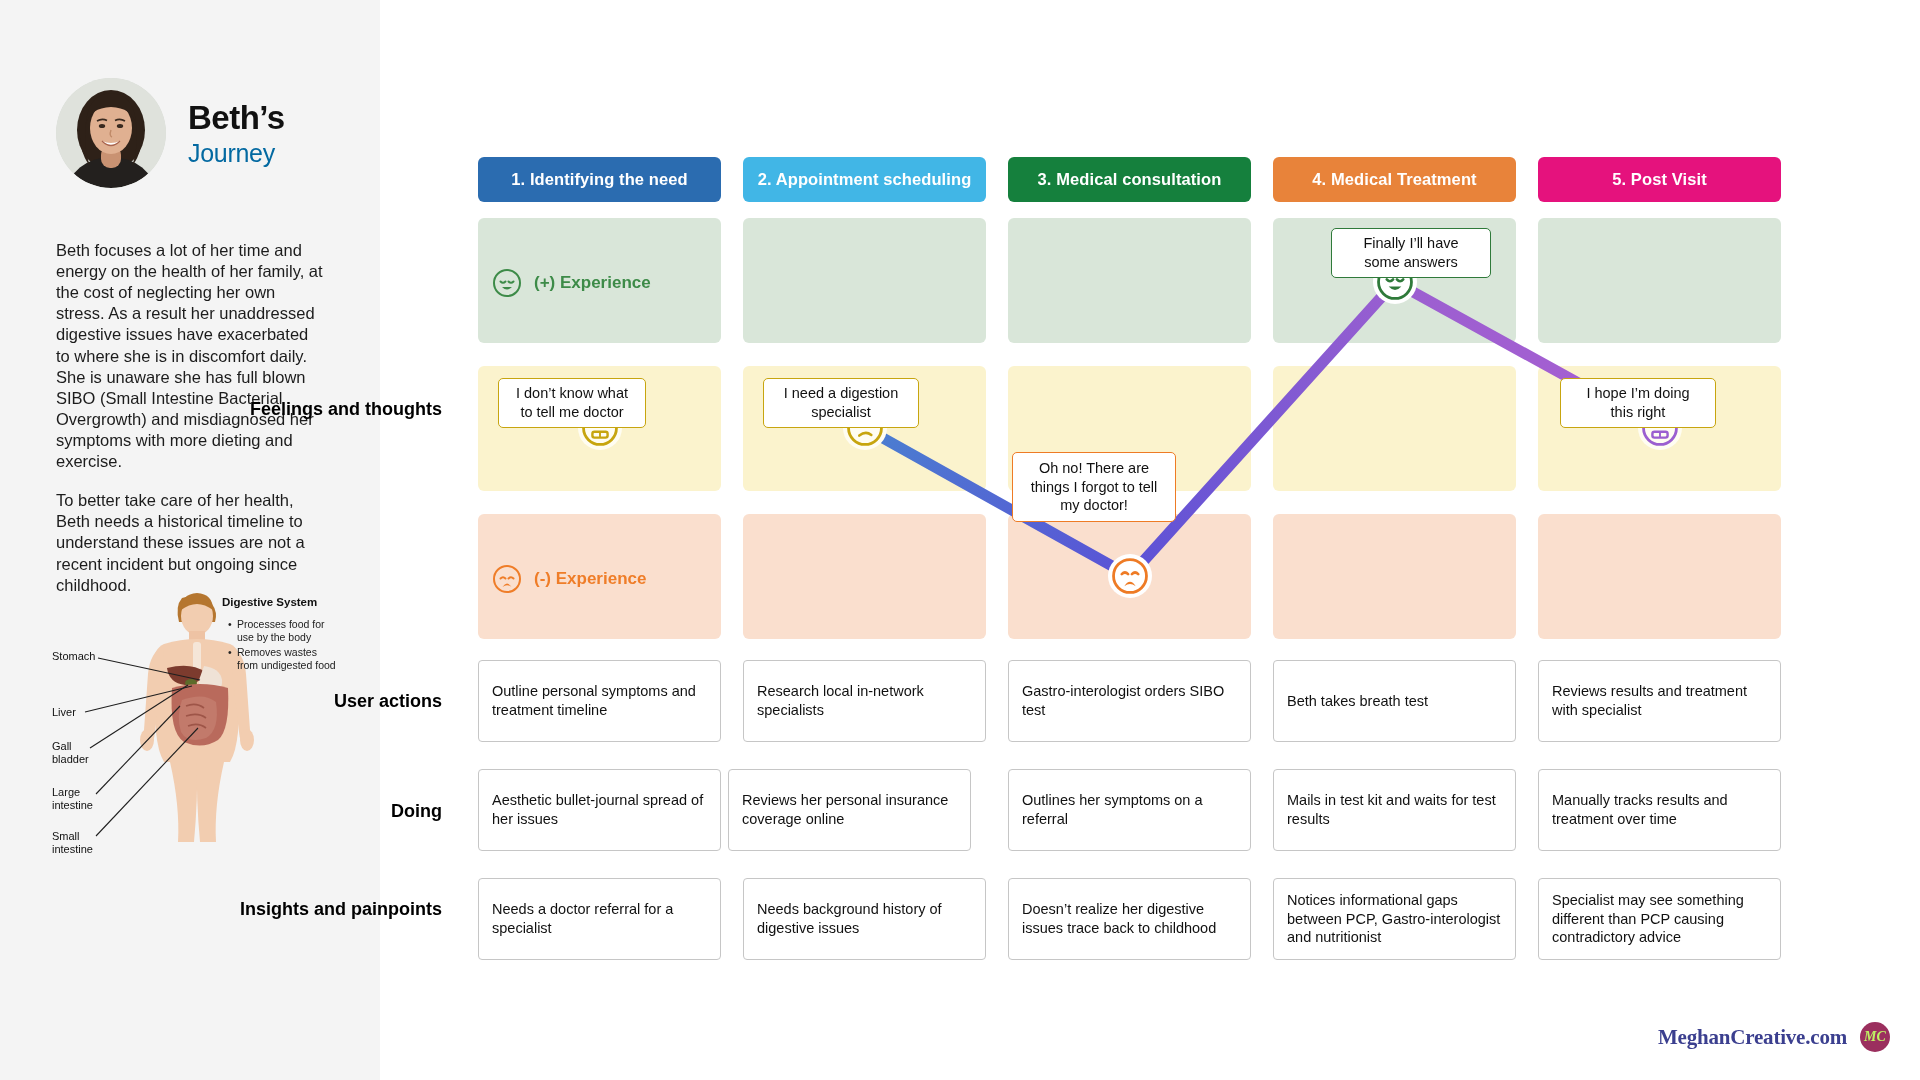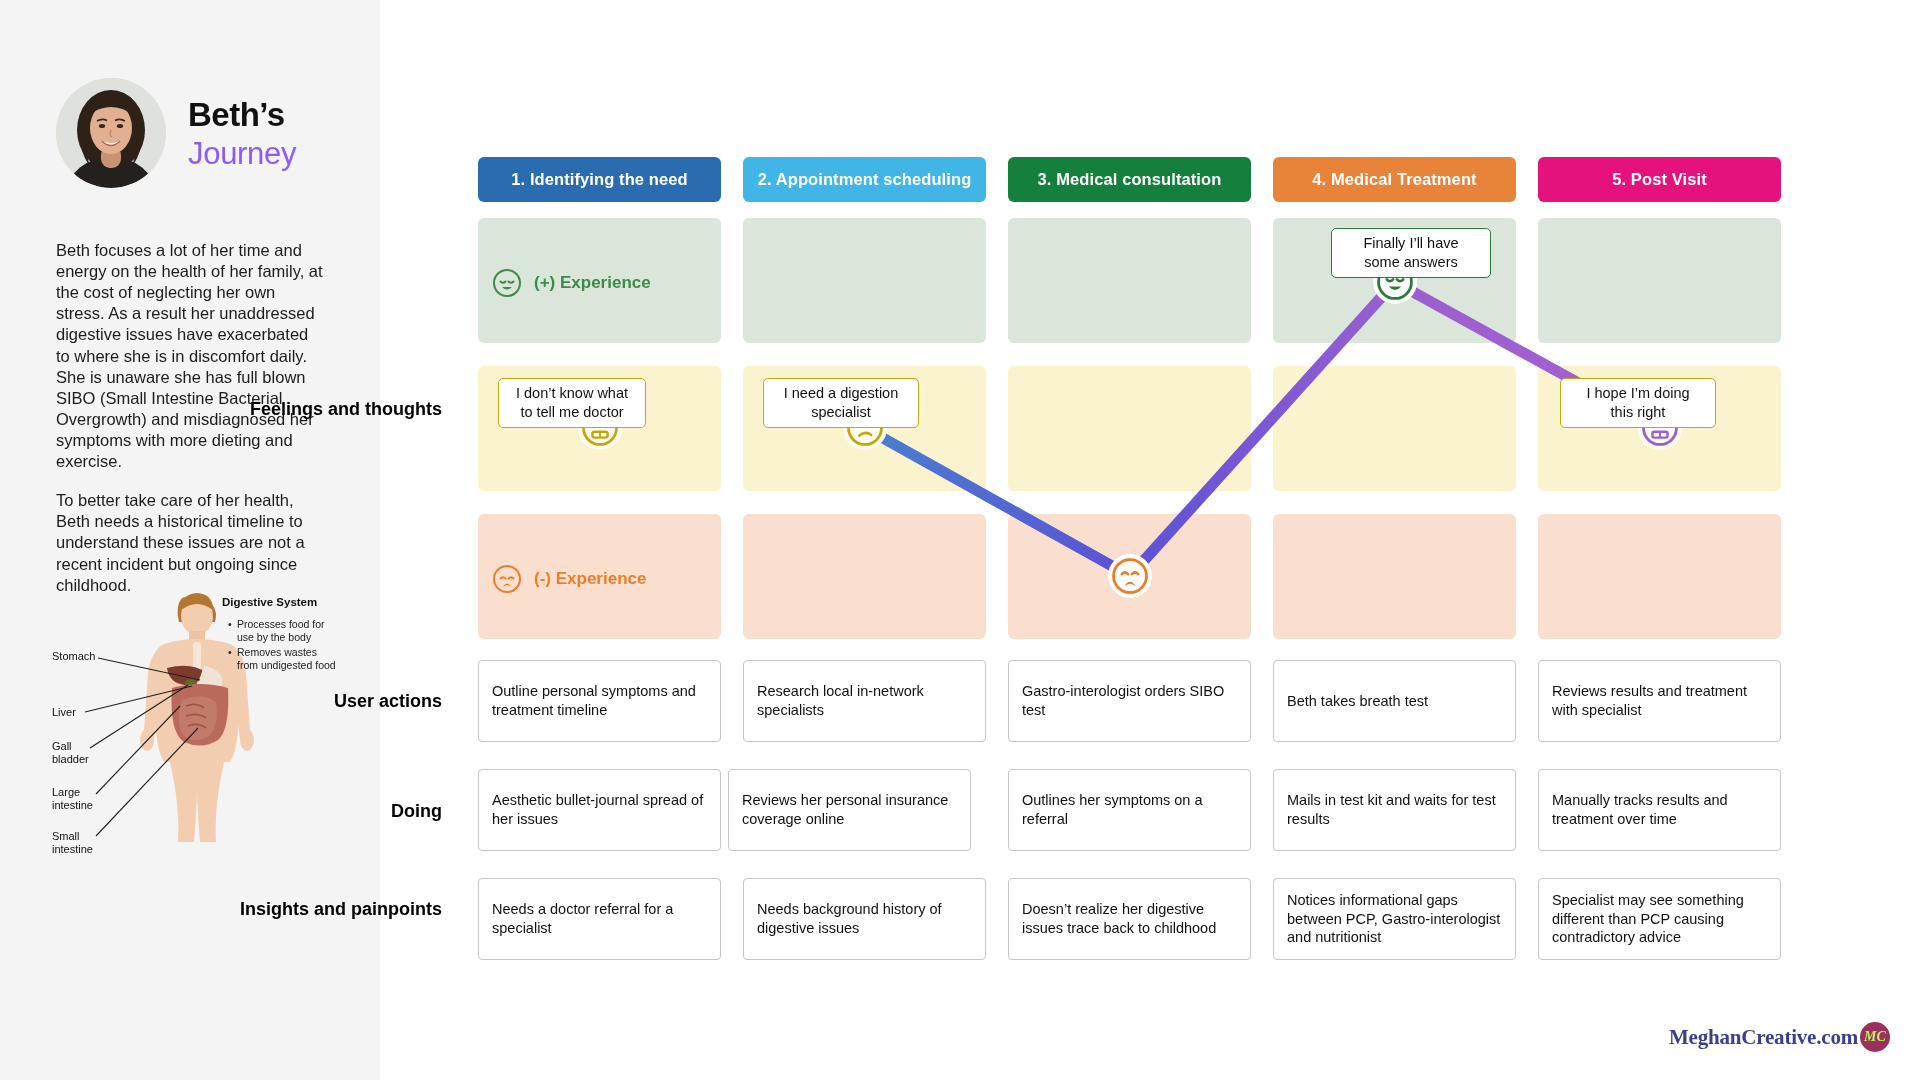--- a/index.html
+++ b/index.html
@@ -26,21 +26,21 @@
     overflow: hidden; background: #d8dcd6; flex: none;
     position: relative;
   }
   .avatar svg { display: block; width: 110px; height: 110px; }
   .name-block { line-height: 1.0; }
   .name-first {
     font-size: 33px; font-weight: bold; color: #111; letter-spacing: -0.5px;
     display: block;
   }
   .name-second {
-    font-size: 31px; font-weight: 300; color: #8b5cf6; letter-spacing: -0.3px;
+    font-size: 25px; font-weight: 300; color: #0369a1; letter-spacing: -0.3px;
     display: block; margin-top: 7px;
   }
 
   .bio {
     position: absolute; left: 56px; top: 240px; width: 268px;
     font-size: 16.5px; line-height: 1.28; color: #1c1c1c;
   }
   .bio p + p { margin-top: 18px; }
 
   .anatomy {
@@ -136,21 +136,21 @@
   
   .node {
     position: absolute; width: 44px; height: 44px; border-radius: 50%;
     background: #fffdf2; display: flex; align-items: center; justify-content: center;
   }
   .node.onwhite { background: #fff; }
 
   
   .brand {
     position: absolute; right: 30px; bottom: 28px;
-    display: flex; align-items: center; gap: 2px; justify-content: space-between;
+    display: flex; align-items: center; gap: 13px; justify-content: space-between;
   }
   .brand-text {
     font-family: "Liberation Serif", serif;
     font-size: 21px; font-weight: bold; color: #3b3f8f; letter-spacing: -0.2px;
   }
   .brand-mark {
     width: 30px; height: 30px; border-radius: 50%; background: #9b2f5e;
     display: flex; align-items: center; justify-content: center;
     color: #bef264; font-family: "Liberation Serif", serif;
     font-size: 14px; font-style: italic; font-weight: bold;
@@ -398,20 +398,21 @@
         <circle cx="15" cy="15" r="13" fill="none" stroke="#9b5fd0" stroke-width="2.2"></circle>
         <rect x="9.5" y="10" width="2.6" height="4.6" rx="1.2" fill="#9b5fd0"></rect>
         <rect x="17.9" y="10" width="2.6" height="4.6" rx="1.2" fill="#9b5fd0"></rect>
         <rect x="9" y="18" width="12" height="4.6" rx="1.6" fill="none" stroke="#9b5fd0" stroke-width="1.9"></rect>
         <line x1="15" y1="18" x2="15" y2="22.6" stroke="#9b5fd0" stroke-width="1.5"></line>
       </svg>
     </div>
 
     <div class="bubble gold" style="left:118px; top:378px; width:148px; height:50px">I don’t know what to tell me doctor</div>
     <div class="bubble gold" style="left:383px; top:378px; width:156px; height:50px">I need a digestion specialist</div>
+    <div class="bubble orange" style="left:632px; top:452px; width:164px; height:70px">Oh no! There are things I forgot to tell my doctor!</div>
     <div class="bubble green" style="left:951px; top:228px; width:160px; height:50px">Finally I’ll have some answers</div>
     <div class="bubble gold" style="left:1180px; top:378px; width:156px; height:50px">I hope I’m doing this right</div>
 
     <div class="row-actions">
       <div class="info-card" style="left:98px">Outline personal symptoms and treatment timeline</div>
       <div class="info-card" style="left:363px">Research local in-network specialists</div>
       <div class="info-card" style="left:628px">Gastro-interologist orders SIBO test</div>
       <div class="info-card" style="left:893px">Beth takes breath test</div>
       <div class="info-card" style="left:1158px">Reviews results and treatment with specialist</div>
     </div>

